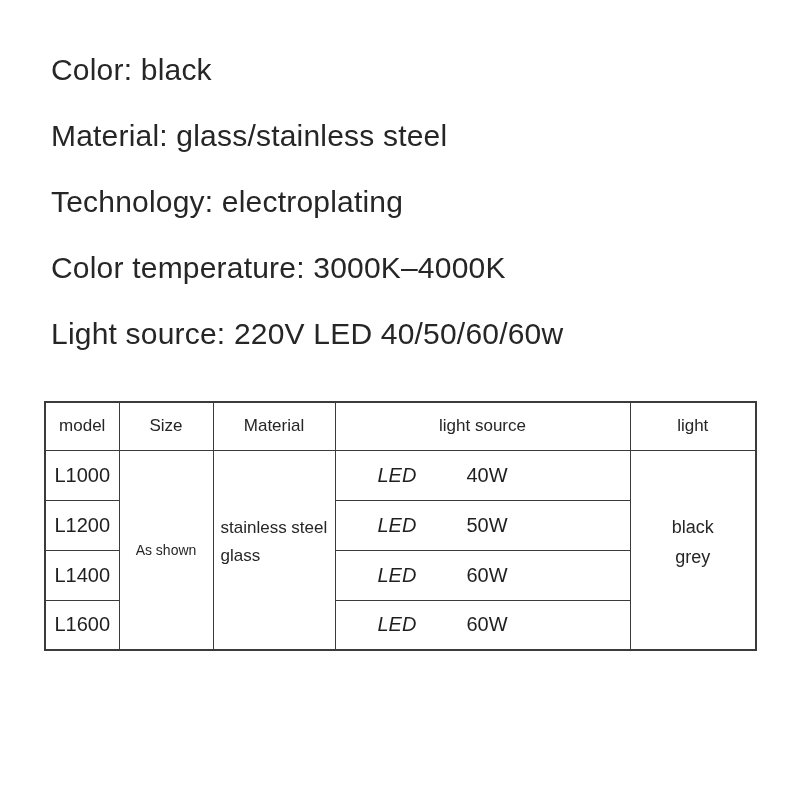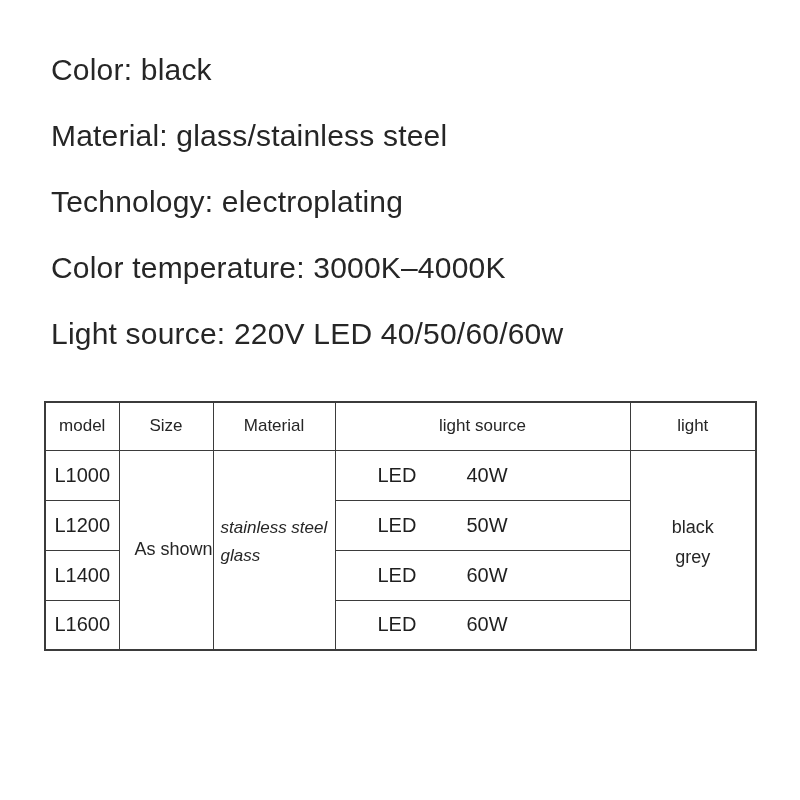--- a/index.html
+++ b/index.html
@@ -47,35 +47,35 @@
     font-size: 17px;
     text-align: center;
   }
   td.model-cell {
     font-size: 20px;
     text-align: center;
     color: #1f1f1f;
     margin-top: 32px;
   }
   td.size-cell {
-    text-align: right;
-    font-size: 18px;
+    text-align: center;
+    font-size: 14px;
     margin-top: 40px;
   }
   td.material-cell {
     font-size: 17px;
     padding-left: 7px;
   }
-  td.material-cell .lines { line-height: 28px; position: relative; top: -8px; font-style: italic; }
+  td.material-cell .lines { line-height: 28px; position: relative; top: -8px; }
   td.light-cell {
     font-size: 20px;
     padding-left: 42px;
     color: #1f1f1f;
   }
-  td.light-cell .led { display: inline-block; width: 89px; }
+  td.light-cell .led { display: inline-block; width: 89px; font-style: italic; }
   td.colour-cell {
     text-align: center;
     font-size: 18px;
   }
   td.colour-cell .lines { line-height: 30px; position: relative; top: -8px; }
 </style>
 </head>
 <body>
 
 <div class="page">

